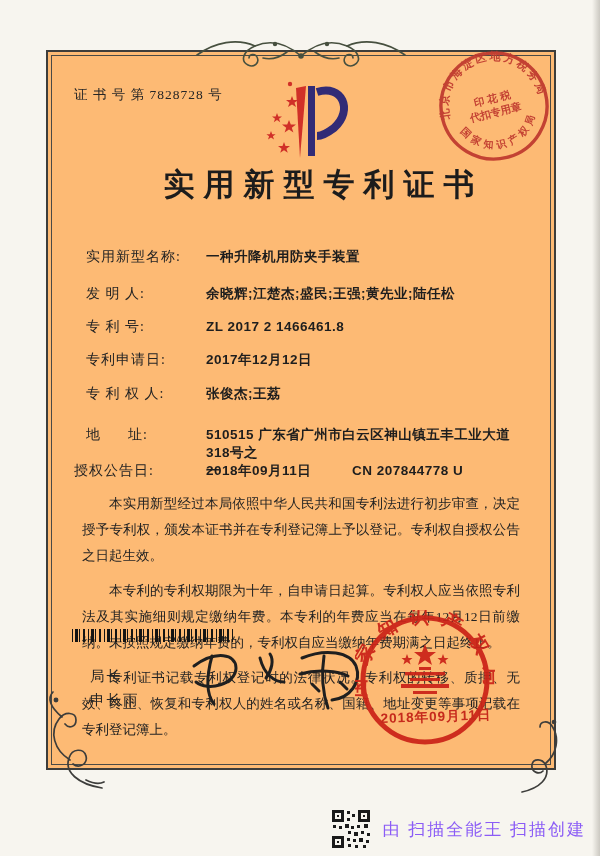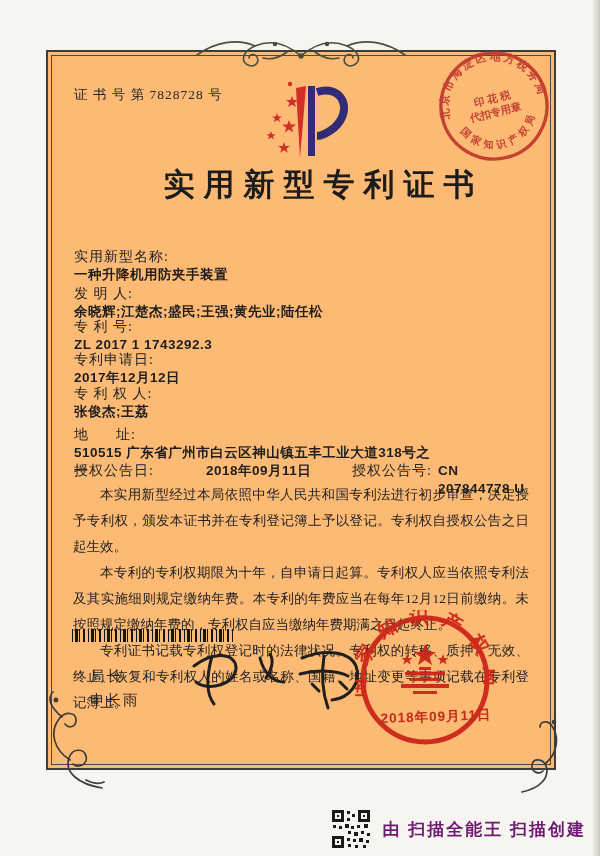--- a/index.html
+++ b/index.html
@@ -20,32 +20,32 @@
   .corner-fl.bl{left:-12px;bottom:-26px;}
   .corner-fl.br{right:-16px;bottom:-30px;transform:scaleX(-1);}
   
   .cert-no{position:absolute;left:26px;top:34px;font-size:13.5px;letter-spacing:1px;color:#262626;}
   .logo{position:absolute;left:208px;top:24px;}
   .tax-seal{position:absolute;left:388px;top:-4px;transform:rotate(-14deg);opacity:.92;}
   .title{position:absolute;left:0;right:0;top:112px;text-align:center;
     font-size:31px;font-weight:bold;letter-spacing:9px;padding-left:9px;color:#1c1c1c;margin-left:36px;}
   
   .fields{position:absolute;left:26px;right:22px;top:196px;font-size:14px;}
-  .frow{position:absolute;left:0;right:0;display:flex;flex-direction:column;}
+  .frow{position:absolute;left:12px;right:0;display:flex;}
   .flabel{width:120px;flex:none;letter-spacing:1px;color:#242424;}
   .fvalue{font-family:Liberation Sans, sans-serif;font-weight:bold;
     font-size:13.5px;color:#1e1e1e;letter-spacing:.5px;line-height:18px;}
   .fvalue .l2{display:block;}
   .grant-left{position:absolute;left:0;display:flex;gap:12px;}
   .grant-right{position:absolute;left:278px;display:flex;}
   .grant-right .flabel{width:auto;margin-right:6px;}
   
   .paras{position:absolute;left:25px;right:25px;top:430px;
     font-size:13.5px;line-height:26px;text-align:justify;color:#232323;}
-  .paras p{margin:0;text-indent:2em;}
+  .paras p{margin:9px;text-indent:2em;}
   
   .barcode{position:absolute;left:24px;top:577px;width:162px;height:13px;
     background:repeating-linear-gradient(90deg,
       #141414 0 1.5px,transparent 1.5px 3px,
       #141414 3px 6px,transparent 6px 7.5px,
       #141414 7.5px 8.5px,transparent 8.5px 11.5px,
       #141414 11.5px 13px,transparent 13px 16px);}
   
   .officer{position:absolute;left:42px;top:612px;
     font-family:"Liberation Sans","DejaVu Sans",sans-serif;font-size:14.5px;
@@ -54,21 +54,21 @@
   .office-seal{position:absolute;left:307px;top:558px;opacity:.93;}
   .seal-date{position:absolute;left:300px;top:656px;width:176px;text-align:center;
     font-family:"Liberation Sans","DejaVu Sans",sans-serif;font-weight:bold;
     font-size:13.5px;color:#c62a1c;letter-spacing:1px;transform:rotate(-2deg);}
   .page-footer{position:absolute;left:0;right:0;top:697px;text-align:center;
     font-size:12.5px;letter-spacing:2px;color:#2d2d2d;}
   
   .scan-row{position:absolute;left:0;right:14px;top:806px;height:46px;
     display:flex;align-items:center;justify-content:flex-end;gap:12px;}
   .scan-text{font-family:"Liberation Sans","DejaVu Sans",sans-serif;
-    font-size:17px;color:#701a75;letter-spacing:2px;font-weight:bold;}
+    font-size:17px;color:#8b5cf6;letter-spacing:2px;font-weight:normal;}
 </style>
 </head>
 <body>
 
 <div class="edge-shadow"></div>
 
 <div class="frame">
   <div class="frame-inner"></div>
 
   <svg class="ornament-top" width="220" height="44" viewBox="0 0 220 44">
@@ -140,41 +140,40 @@
     <div class="frow" style="top:0">
       <span class="flabel">实用新型名称:</span>
       <span class="fvalue">一种升降机用防夹手装置</span>
     </div>
     <div class="frow" style="top:37px">
       <span class="flabel">发  明  人:</span>
       <span class="fvalue">余晓辉;江楚杰;盛民;王强;黄先业;陆任松</span>
     </div>
     <div class="frow" style="top:70px">
       <span class="flabel">专  利  号:</span>
-      <span class="fvalue">ZL 2017 1 1743292.3</span>
+      <span class="fvalue">ZL 2017 2 1466461.8</span>
     </div>
     <div class="frow" style="top:103px">
       <span class="flabel">专利申请日:</span>
       <span class="fvalue">2017年12月12日</span>
     </div>
     <div class="frow" style="top:137px">
       <span class="flabel">专 利 权 人:</span>
       <span class="fvalue"><span class="l2">张俊杰;王荔</span></span>
     </div>
     <div class="frow" style="top:178px">
       <span class="flabel" style="white-space:pre">地      址:</span>
       <span class="fvalue"><span>510515 广东省广州市白云区神山镇五丰工业大道318号之</span><span class="l2">一</span></span>
     </div>
     <div style="position:absolute;top:214px;left:0;right:0;">
       <span class="grant-left">
         <span class="flabel">授权公告日:</span>
         <span class="fvalue">2018年09月11日</span>
       </span>
       <span class="grant-right">
-        <span class="flabel">授权公告号:</span>
         <span class="fvalue">CN 207844778 U</span>
       </span>
     </div>
   </div>
 
   <div class="paras">
     <p>本实用新型经过本局依照中华人民共和国专利法进行初步审查，决定授予专利权，颁发本证书并在专利登记簿上予以登记。专利权自授权公告之日起生效。</p>
     <p>本专利的专利权期限为十年，自申请日起算。专利权人应当依照专利法及其实施细则规定缴纳年费。本专利的年费应当在每年12月12日前缴纳。未按照规定缴纳年费的，专利权自应当缴纳年费期满之日起终止。</p>
     <p>专利证书记载专利权登记时的法律状况。专利权的转移、质押、无效、终止、恢复和专利权人的姓名或名称、国籍、地址变更等事项记载在专利登记簿上。</p>
   </div>

